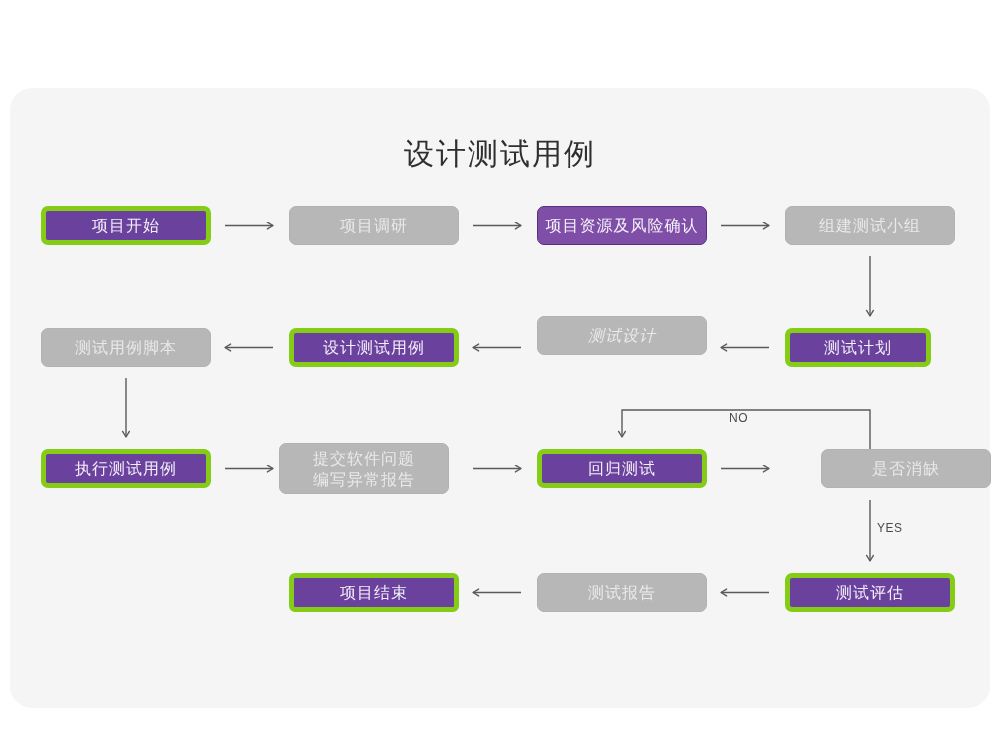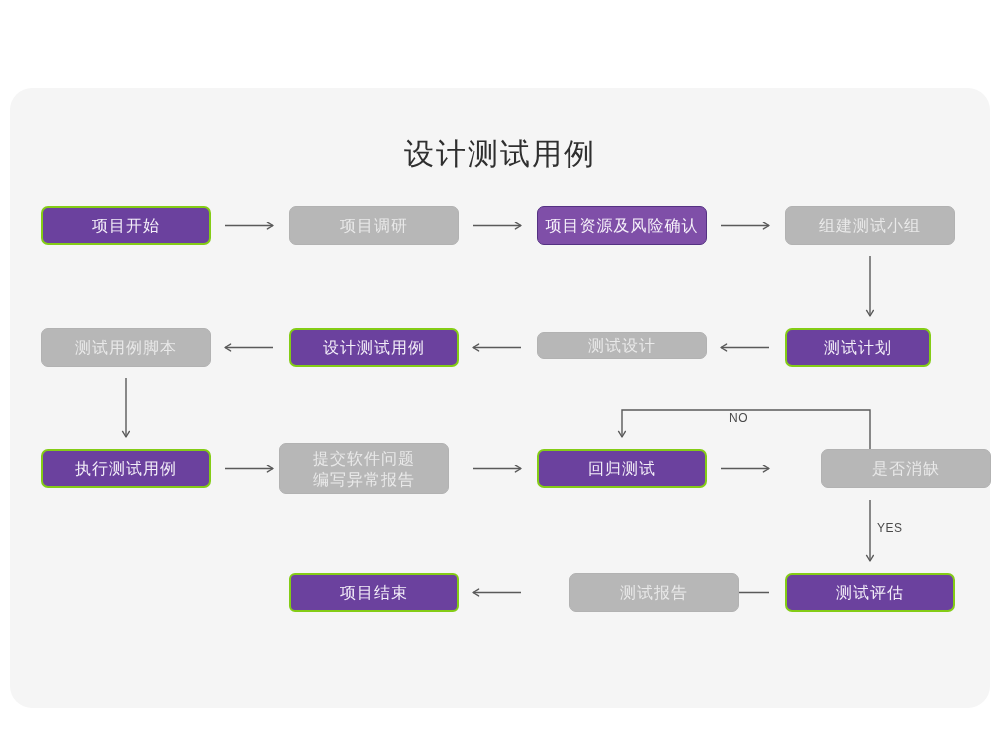--- a/index.html
+++ b/index.html
@@ -53,21 +53,21 @@
     font-size: 16px;
     line-height: 21px;
     letter-spacing: 1px;
     white-space: pre-line;
     user-select: none;
   }
 
   .node.purple {
     background: #6b419e;
     color: #f3eef8;
-    border: 2px solid #84cc16;
+    border: 5px solid #84cc16;
   }
 
   .node.purple-outline {
     background: #7f4fa8;
     color: #f6f1fa;
     border: 1.5px solid #543182;
   }
 
   .node.gray {
     background: #b7b7b7;
@@ -135,29 +135,29 @@
     </g>
   </svg>
 
   <div class="node purple" style="left:41px;  top:206px; width:170px; height:39px;">项目开始</div>
   <div class="node purple-outline" style="left:537px; top:206px; width:170px; height:39px;">项目资源及风险确认</div>
   <div class="node gray" style="left:289px; top:206px; width:170px; height:39px;">项目调研</div>
   <div class="node gray" style="left:785px; top:206px; width:170px; height:39px;">组建测试小组</div>
 
   <div class="node gray" style="left:41px;  top:328px; width:170px; height:39px;">测试用例脚本</div>
   <div class="node purple" style="left:289px; top:328px; width:170px; height:39px;">设计测试用例</div>
-  <div class="node gray" style="left:537px; top:332px; width:170px; height:27px;">测试设计</div>
+  <div class="node gray" style="left:537px; top:316px; width:170px; height:39px;font-style:italic;">测试设计</div>
   <div class="node purple" style="left:785px; top:328px; width:146px; height:39px;">测试计划</div>
 
   <div class="node purple" style="left:41px;  top:449px; width:170px; height:39px;">执行测试用例</div>
   <div class="node gray" style="left:279px; top:443px; width:170px; height:51px;">提交软件问题
 编写异常报告</div>
   <div class="node purple" style="left:537px; top:449px; width:170px; height:39px;">回归测试</div>
   <div class="node gray" style="left:785px; top:449px; width:170px; height:39px;margin-left:36px;">是否消缺</div>
 
   <div class="node purple" style="left:289px; top:573px; width:170px; height:39px;border-radius:6px;">项目结束</div>
-  <div class="node gray" style="left:537px; top:573px; width:170px; height:39px;margin-left:32px;">测试报告</div>
+  <div class="node gray" style="left:537px; top:573px; width:170px; height:39px;">测试报告</div>
   <div class="node purple" style="left:785px; top:573px; width:170px; height:39px;">测试评估</div>
 
   <div class="edge-label" style="left:729px; top:411px;">NO</div>
   <div class="edge-label" style="left:877px; top:521px;">YES</div>
 
 </div>
 
 </body></html>

